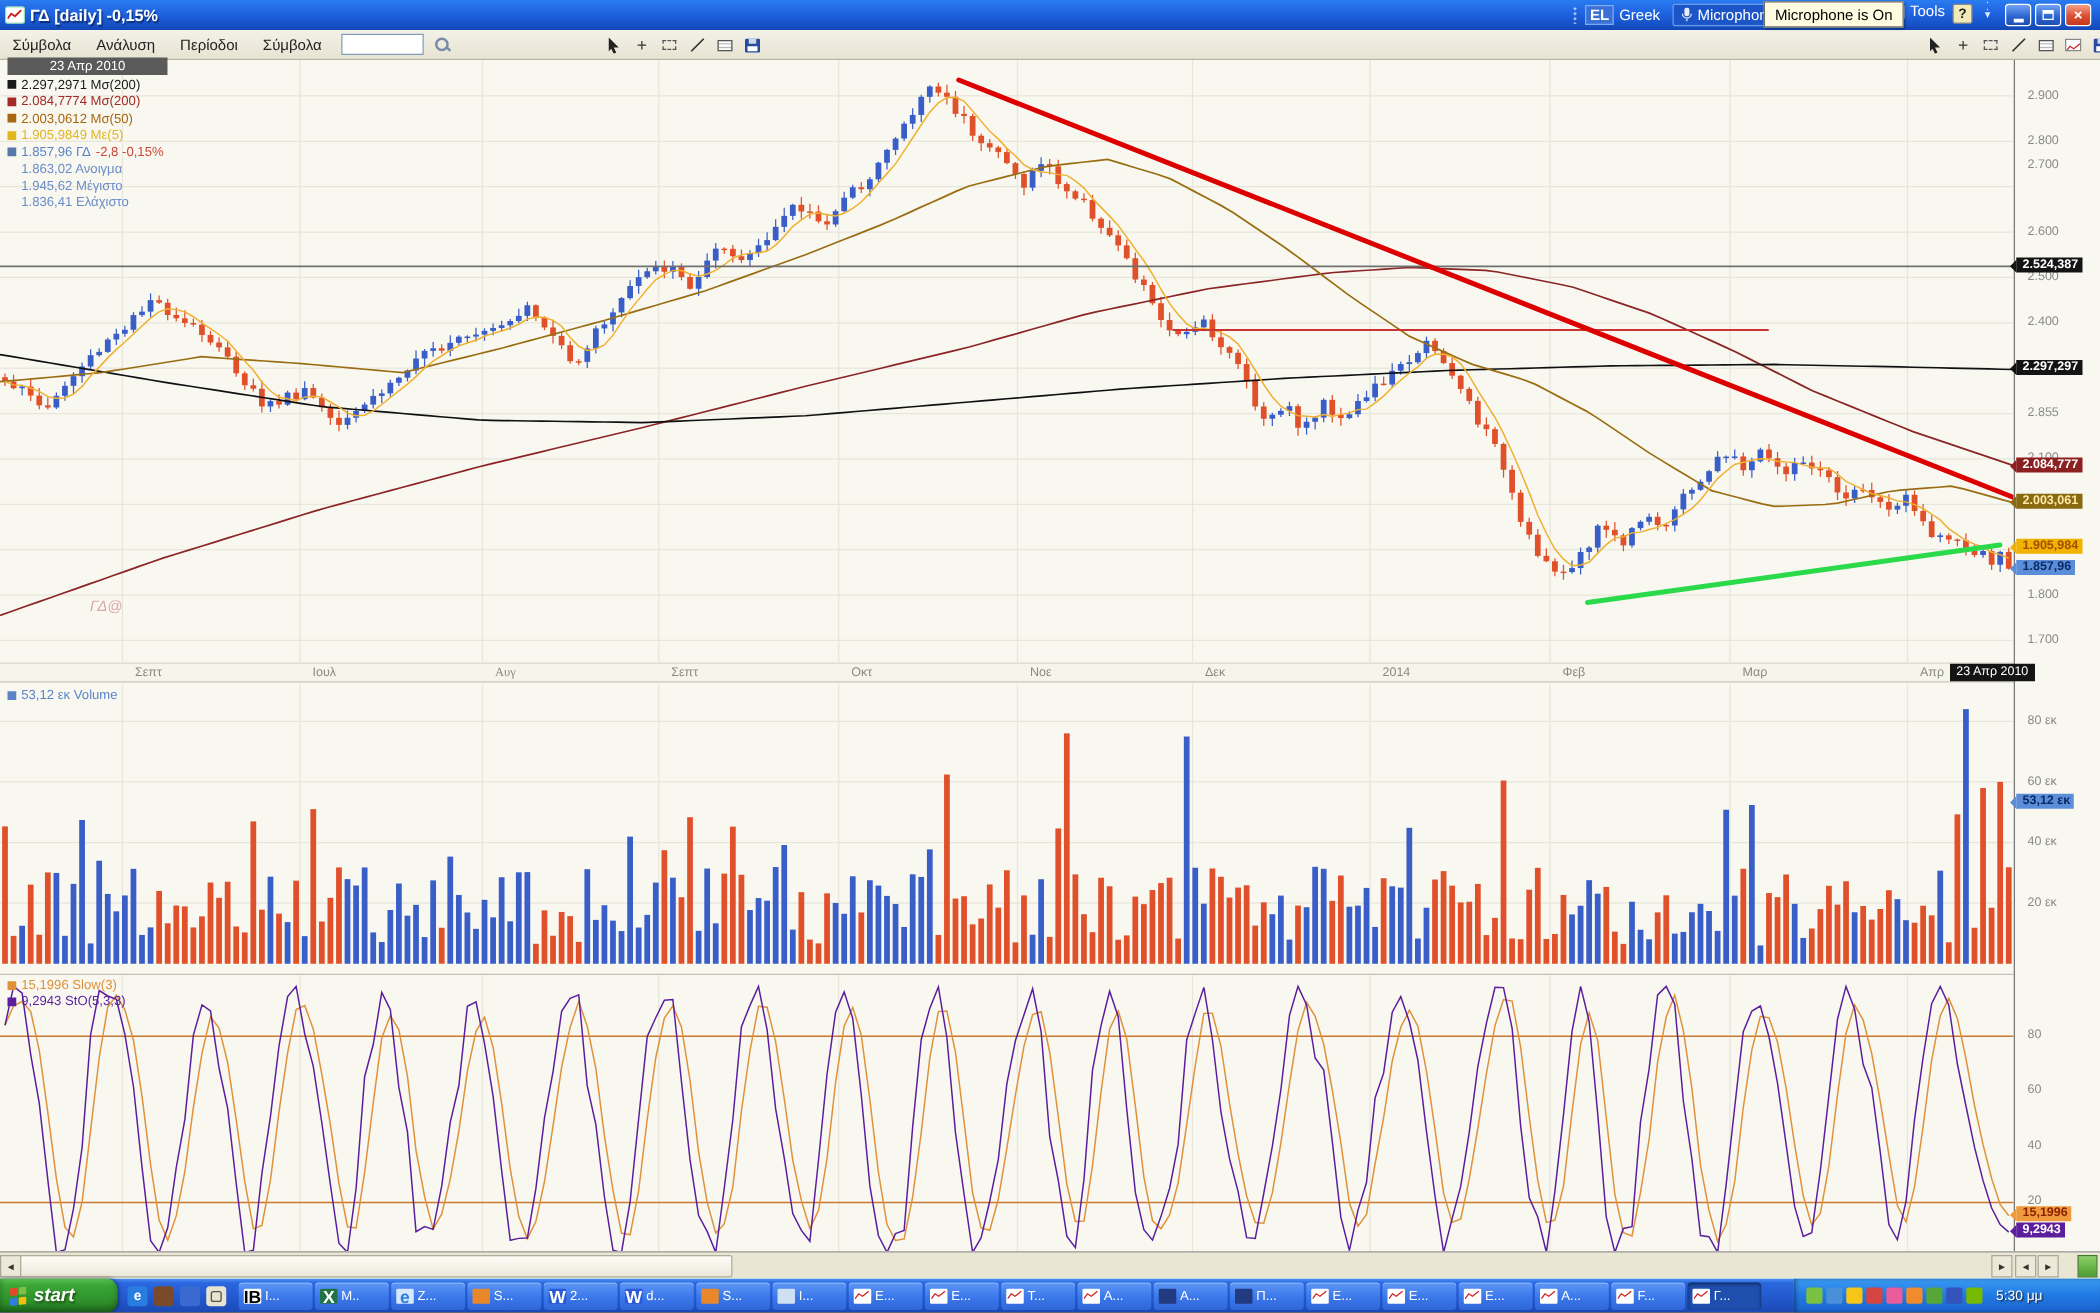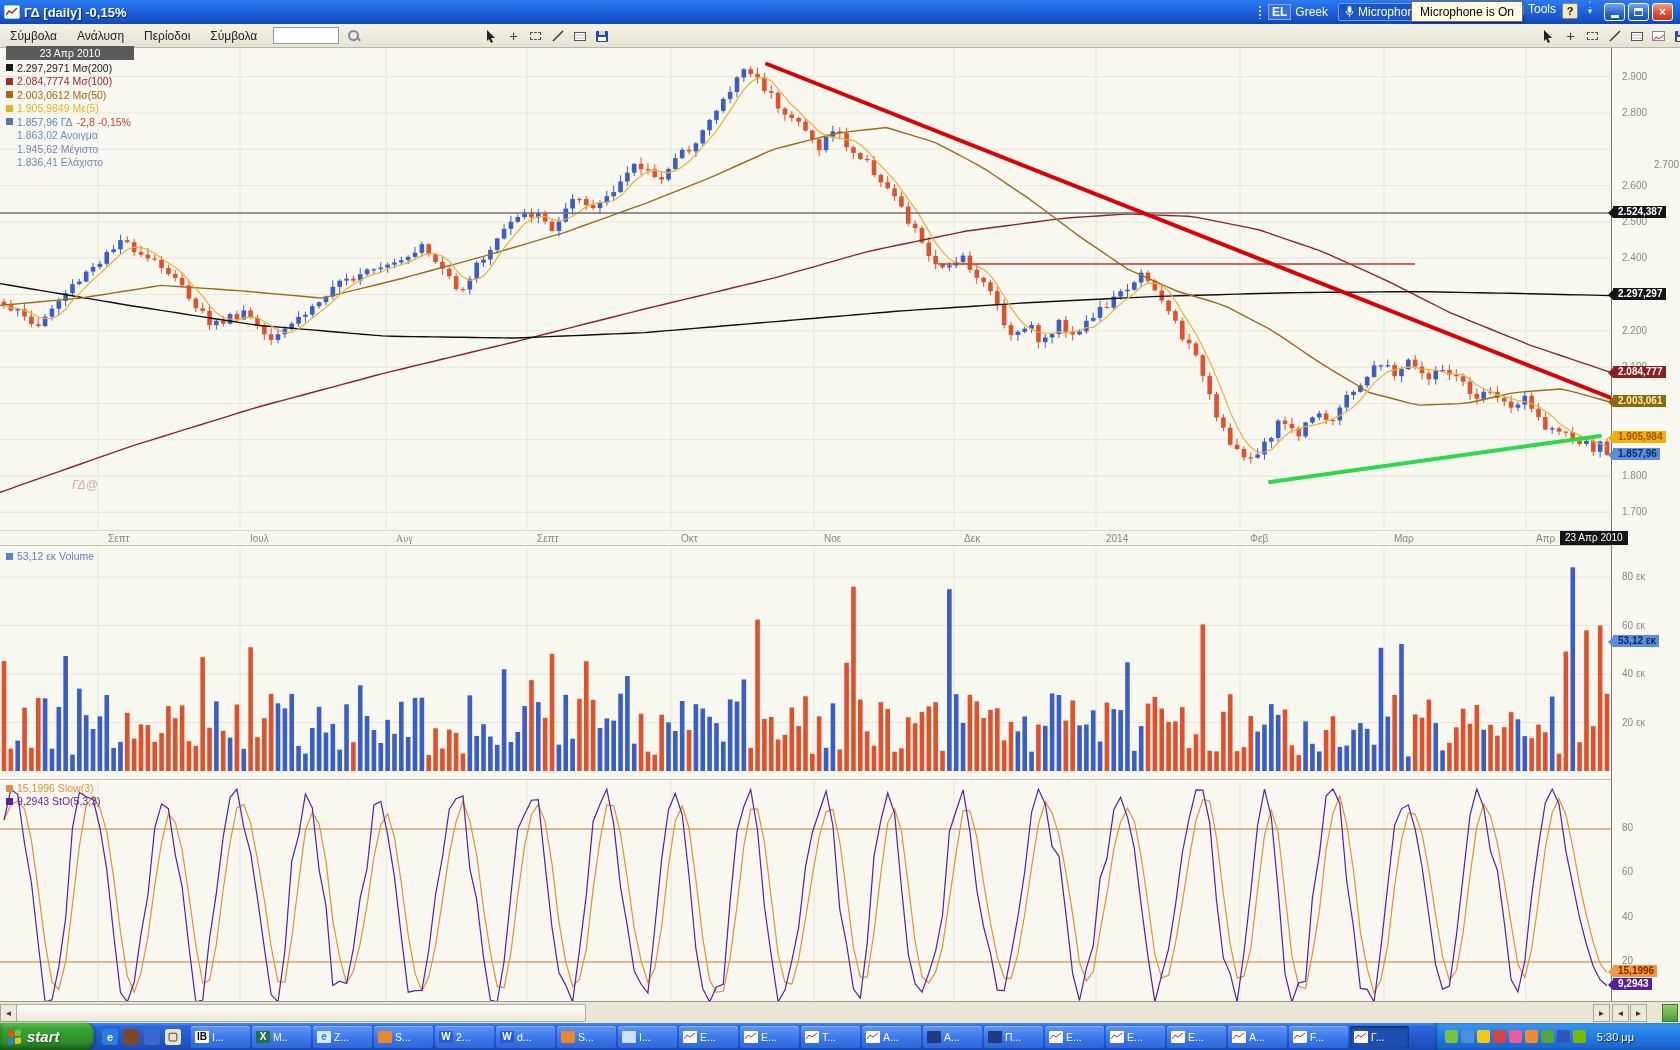--- a/index.html
+++ b/index.html
@@ -84,21 +84,21 @@
     background:linear-gradient(180deg,#59c04f 0%,#3aa636 20%,#2e8f2a 70%,#237c20 100%);box-shadow:inset 0 -3px 5px rgba(0,0,0,.3),1px 0 3px rgba(0,0,0,.4);
     color:#fff;font-size:15px;font-weight:bold;font-style:italic;text-shadow:1px 1px 2px #1a4d17;}
   .flag{width:14px;height:14px;display:grid;grid-template-columns:6px 6px;grid-gap:1px;transform:skewY(-6deg);}
   .flag span{width:6px;height:6px;border-radius:1px;}
   .ql{display:flex;align-items:center;gap:5px;padding:0 8px;}
   .ql-icon{width:16px;height:16px;border-radius:3px;display:flex;align-items:center;justify-content:center;color:#fff;font-size:11px;font-weight:bold;}
   .tasks{display:flex;align-items:center;gap:2px;margin-left:2px;}
   .task-btn{width:59px;height:22px;border-radius:3px;display:flex;align-items:center;gap:3px;padding:0 4px;
     background:linear-gradient(180deg,#5f97f6,#3a77ea 55%,#2f67d8);box-shadow:inset 0 1px 0 #8ab4f8;color:#fff;font-size:10.5px;overflow:hidden;white-space:nowrap;}
   .task-btn.active{background:#1e4fae;box-shadow:inset 0 1px 3px rgba(0,0,0,.55);}
-  .task-ic{width:14px;height:12px;flex:0 0 auto;border-radius:1px;display:flex;align-items:center;justify-content:center;font-size:10px;font-weight:bold;}
+  .task-ic{width:14px;height:12px;flex:0 0 auto;border-radius:1px;display:flex;align-items:center;justify-content:center;font-size:14px;font-weight:bold;}
   .tray{position:absolute;right:0;top:0;height:27px;display:flex;align-items:center;gap:3px;padding:0 46px 0 10px;
     background:linear-gradient(180deg,#3a9af2 0%,#2179e4 50%,#1a62cc 100%);box-shadow:inset 2px 0 3px rgba(0,0,0,.35);}
   .tray-ic{width:13px;height:13px;border-radius:2px;}
   .clock{color:#fff;font-size:11px;margin-left:8px;text-shadow:1px 1px 1px #123;}
 </style>
 </head>
 <body>
 
 <div class="screen">
 
@@ -705,21 +705,21 @@
 
   <div class="legend">
     <div class="legend-head">23 Απρ 2010</div>
     <div id="legendRows">
         <div class="legend-row">
           <span class="legend-sq" style="background: rgb(26, 26, 26);"></span>
           <span style="color: rgb(26, 26, 26);">2.297,2971 Μσ(200)</span>
         </div>
         <div class="legend-row">
           <span class="legend-sq" style="background: rgb(164, 43, 37);"></span>
-          <span style="color: rgb(164, 43, 37);">2.084,7774 Μσ(100)</span>
+          <span style="color: rgb(164, 43, 37);">2.084,7774 Μσ(200)</span>
         </div>
         <div class="legend-row">
           <span class="legend-sq" style="background: rgb(168, 102, 14);"></span>
           <span style="color: rgb(168, 102, 14);">2.003,0612 Μσ(50)</span>
         </div>
         <div class="legend-row">
           <span class="legend-sq" style="background: rgb(227, 181, 32);"></span>
           <span style="color: rgb(227, 181, 32);">1.905,9849 Με(5)</span>
         </div>
         <div class="legend-row">
@@ -1037,26 +1037,26 @@
       <span style="color: rgb(224, 145, 58);">15,1996 Slow(3)</span>
   </div>
   <div class="pane-legend" style="left:6px;top:795px">
     <span class="legend-sq" id="stoSq2" style="background: rgb(90, 30, 158);"></span>
       <span style="color: rgb(90, 30, 158);">9,2943 StO(5,3,3)</span>
   </div>
 
   <div class="axis-col" id="axisCol">
       <span class="tick" style="top: 22.7px;">2.900</span>
       <span class="tick" style="top: 59px;">2.800</span>
-      <span class="tick" style="top: 111px; margin-left: 32px;">2.700</span>
+      <span class="tick" style="top: 78px;">2.700</span>
       <span class="tick" style="top: 131.6px;">2.600</span>
       <span class="tick" style="top: 167.9px;">2.500</span>
       <span class="tick" style="top: 204.2px;">2.400</span>
       <span class="tick" style="top: 240.5px;">2.300</span>
-      <span class="tick" style="top: 276.8px;">2.200</span>
+      <span class="tick" style="top: 276.8px;">2.855</span>
       <span class="tick" style="top: 313.1px;">2.100</span>
       <span class="tick" style="top: 349.4px;">2.000</span>
       <span class="tick" style="top: 385.7px;">1.900</span>
       <span class="tick" style="top: 422px;">1.800</span>
       <span class="tick" style="top: 458.3px;">1.700</span>
       <span class="axis-tag" style="top: 158.048px; background: rgb(20, 20, 20); color: rgb(255, 255, 255); --c: #141414;">2.524,387<span style="position: absolute; left: -8px; top: 2px; border-width: 5px 5px 5px 3px; border-style: solid; border-color: transparent rgb(20, 20, 20) transparent transparent; border-image: initial;"></span></span>
       <span class="axis-tag" style="top: 240.481px; background: rgb(20, 20, 20); color: rgb(255, 255, 255); --c: #141414;">2.297,297<span style="position: absolute; left: -8px; top: 2px; border-width: 5px 5px 5px 3px; border-style: solid; border-color: transparent rgb(20, 20, 20) transparent transparent; border-image: initial;"></span></span>
       <span class="axis-tag" style="top: 317.626px; background: rgb(140, 31, 31); color: rgb(255, 255, 255); --c: #8c1f1f;">2.084,777<span style="position: absolute; left: -8px; top: 2px; border-width: 5px 5px 5px 3px; border-style: solid; border-color: transparent rgb(140, 31, 31) transparent transparent; border-image: initial;"></span></span>
       <span class="axis-tag" style="top: 347.289px; background: rgb(138, 106, 16); color: rgb(255, 233, 168); --c: #8a6a10;">2.003,061<span style="position: absolute; left: -8px; top: 2px; border-width: 5px 5px 5px 3px; border-style: solid; border-color: transparent rgb(138, 106, 16) transparent transparent; border-image: initial;"></span></span>
       <span class="axis-tag" style="top: 382.528px; background: rgb(242, 178, 0); color: rgb(160, 80, 0); --c: #f2b200;">1.905,984<span style="position: absolute; left: -8px; top: 2px; border-width: 5px 5px 5px 3px; border-style: solid; border-color: transparent rgb(242, 178, 0) transparent transparent; border-image: initial;"></span></span>

